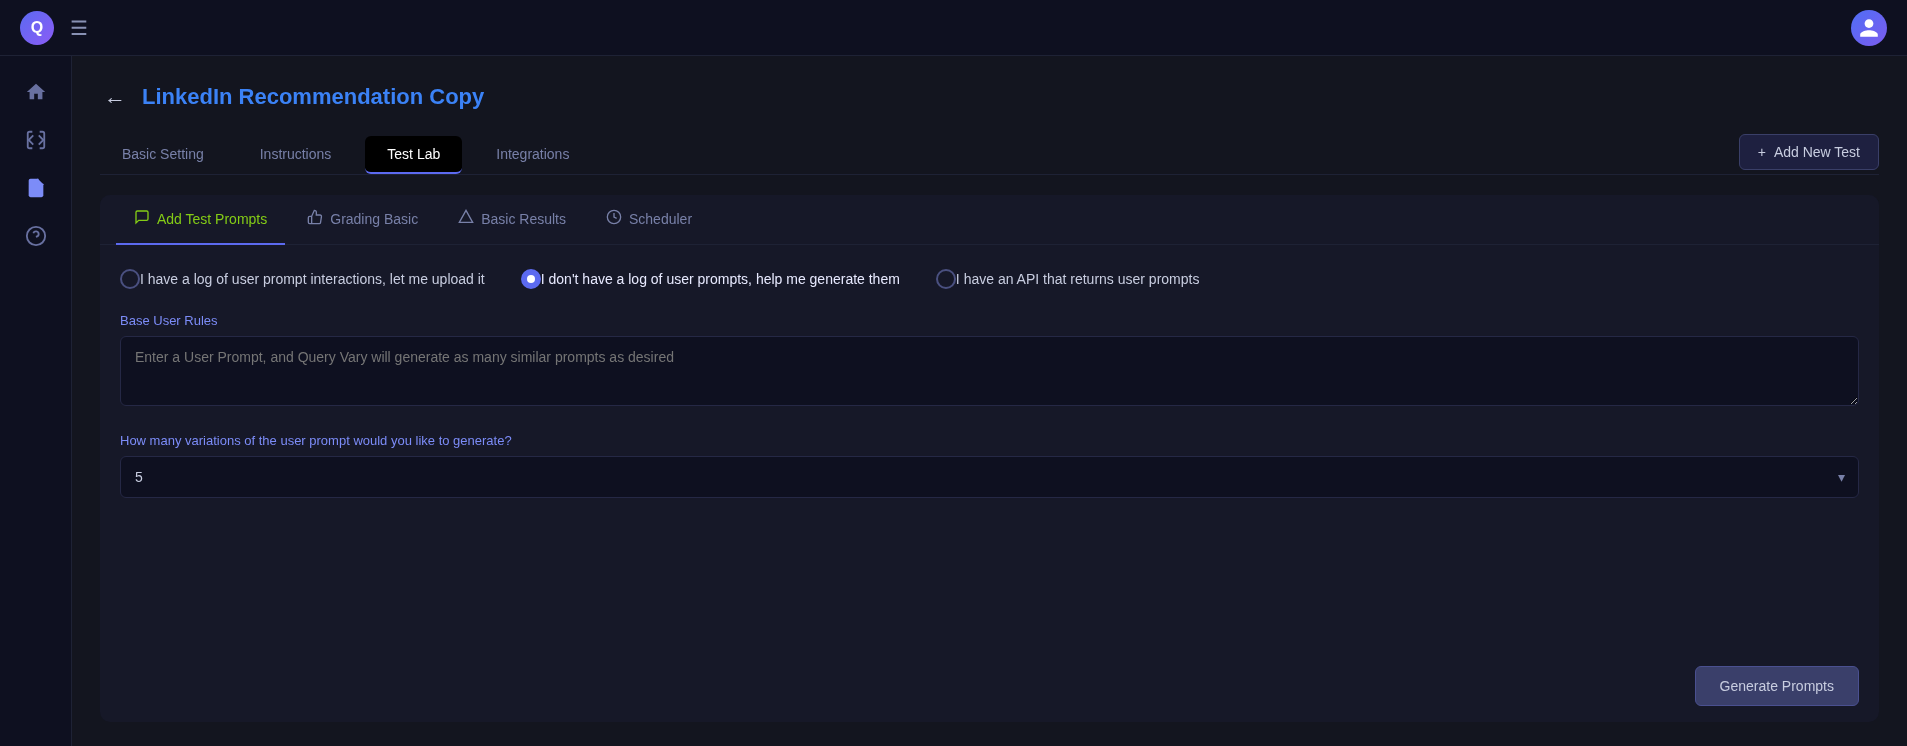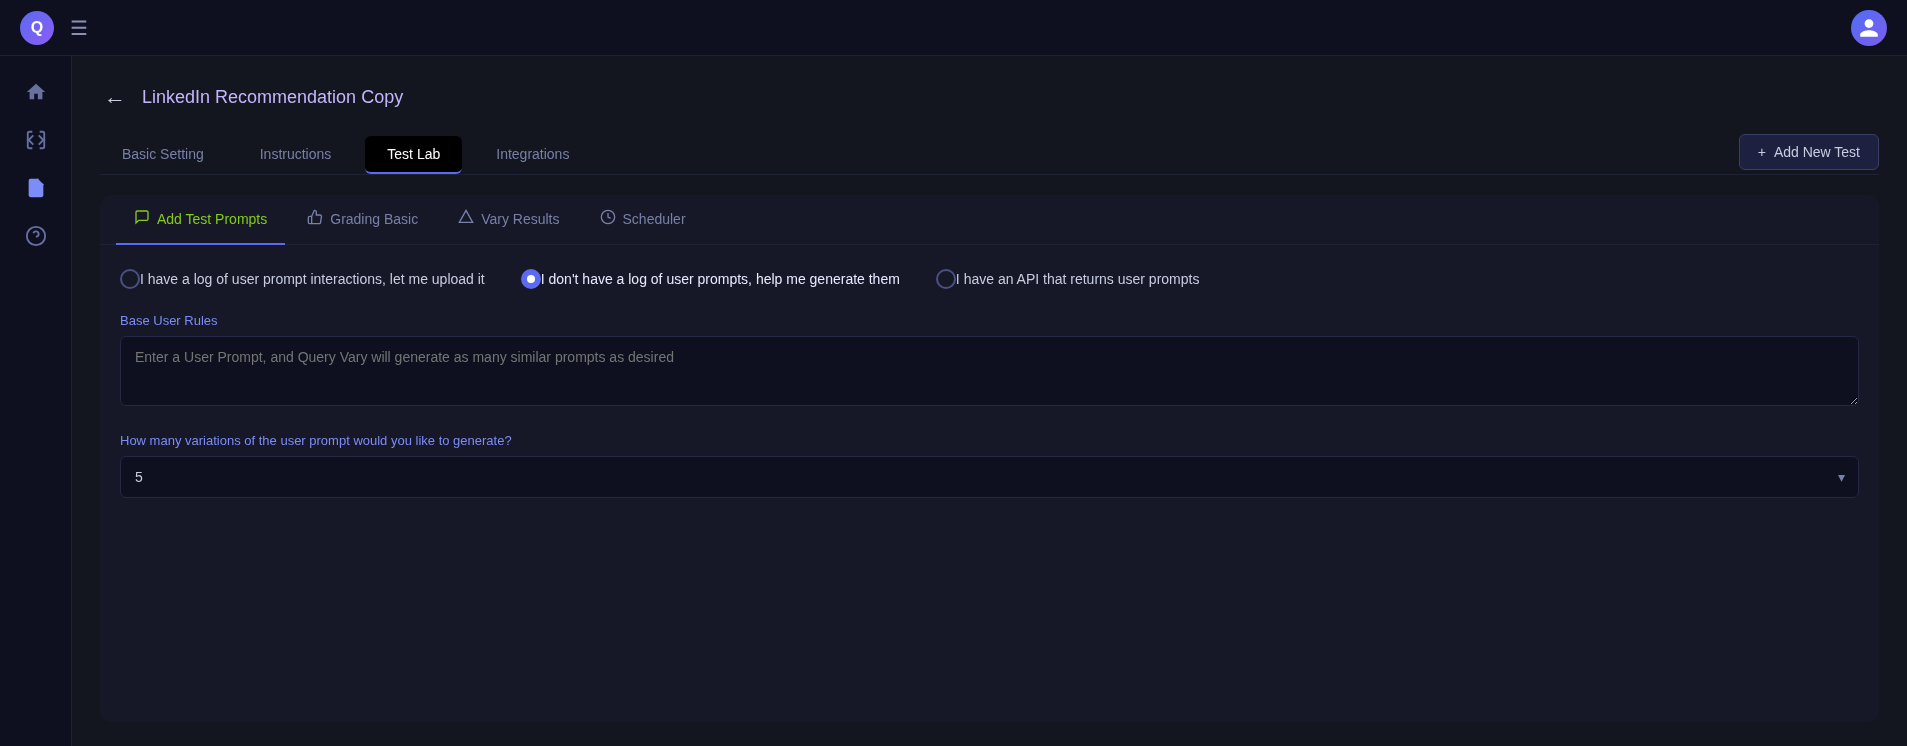--- a/index.html
+++ b/index.html
@@ -114,23 +114,23 @@
     }
     .back-btn {
       background: none;
       border: none;
       color: #c8cde0;
       font-size: 22px;
       cursor: pointer;
       padding: 4px;
     }
     .page-title {
-      font-size: 18px;
-      font-weight: 400;
-      color: #c4b5fd;
+      font-size: 22px;
+      font-weight: 700;
+      color: #3b82f6;
     }
 
     
     .tabs-bar {
       display: flex;
       align-items: center;
       gap: 4px;
       margin-bottom: 20px;
       border-bottom: 1px solid #1e2235;
       padding-bottom: 0;
@@ -428,21 +428,21 @@
               </svg>
           </span>
           <span>Grading Basic</span>
         </button>
         <button class="sub-tab">
           <span class="sub-tab-icon">
             <svg width="16" height="16" viewBox="0 0 24 24" fill="none" stroke="currentColor" stroke-width="2">
                 <polygon points="12 2 22 20 2 20"></polygon>
               </svg>
           </span>
-          <span>Vary Results</span>
+          <span>Basic Results</span>
         </button>
         <button class="sub-tab">
           <span class="sub-tab-icon">
             <svg width="16" height="16" viewBox="0 0 24 24" fill="none" stroke="currentColor" stroke-width="2">
                 <circle cx="12" cy="12" r="10"></circle>
                 <polyline points="12 6 12 12 16 14"></polyline>
               </svg>
           </span>
           <span>Scheduler</span>
         </button>
@@ -481,16 +481,19 @@
             <option selected="">5</option>
             <option>10</option>
             <option>15</option>
             <option>20</option>
           </select>
           <span class="select-chevron">▾</span>
         </div>
 
       </div>
 
+      <div class="bottom-actions">
+        <button class="generate-btn">Generate Prompts</button>
+      </div>
 
     </div>
   </div>
 </div>
 
 </body></html>

